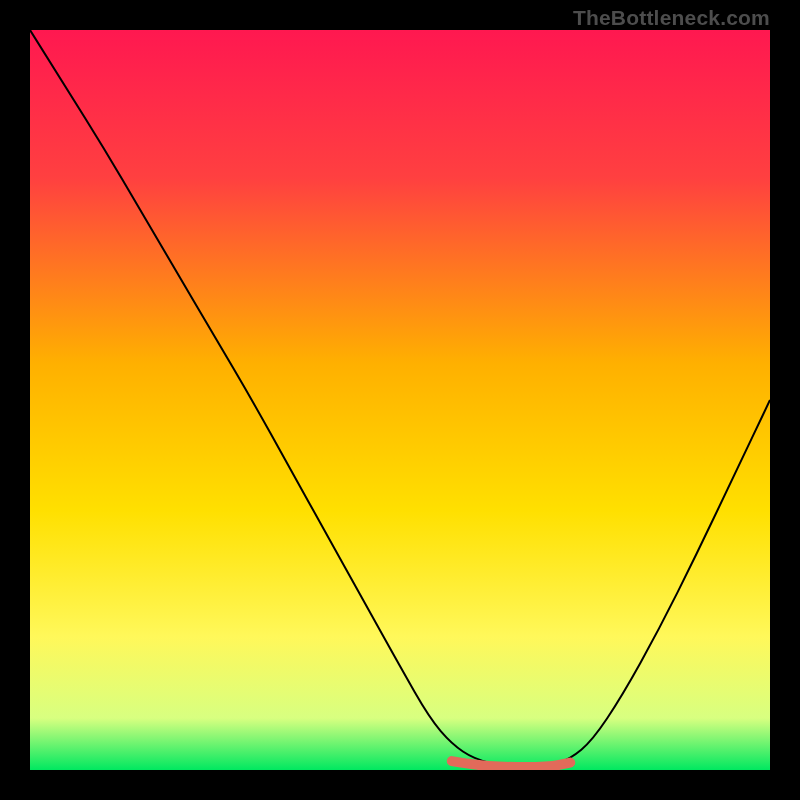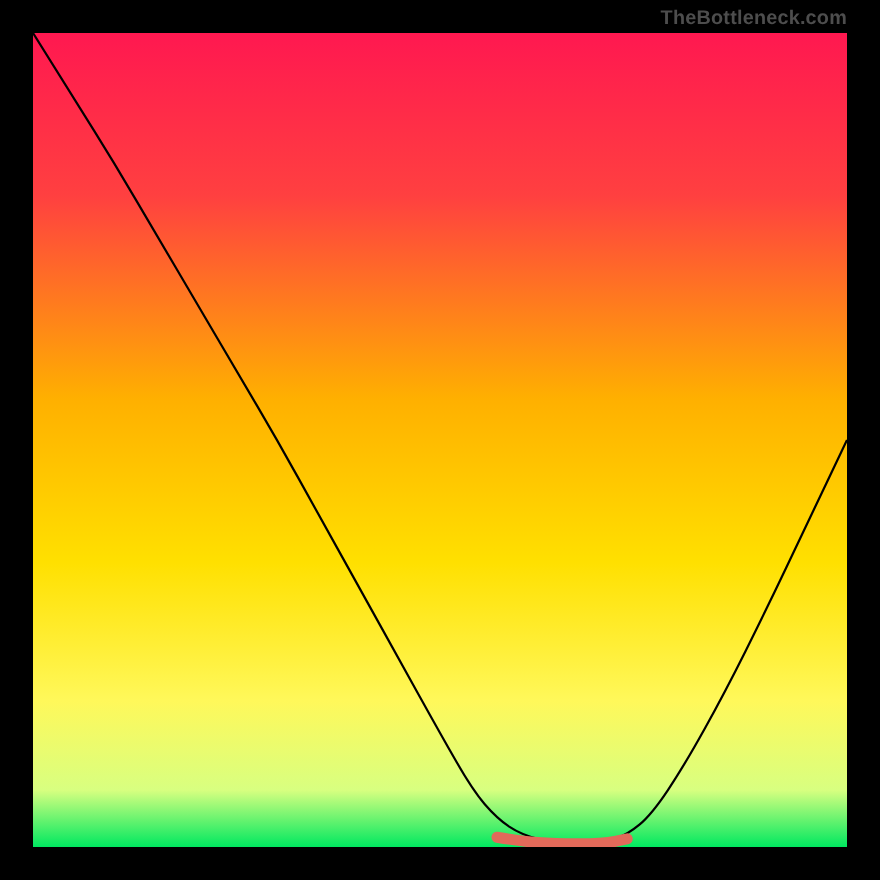--- a/index.html
+++ b/index.html
@@ -30,21 +30,21 @@
     left: 0;
     top: 0;
     width: 100%;
     height: 100%;
   }
   .watermark {
     position: absolute;
     top: 6px;
     right: 30px;
     color: #4d4d4d;
-    font-size: 18px;
+    font-size: 21px;
     font-weight: 600;
     letter-spacing: 0.2px;
   }
   svg.curve {
     position: absolute;
     left: 0;
     top: 0;
     width: 100%;
     height: 100%;
   }

